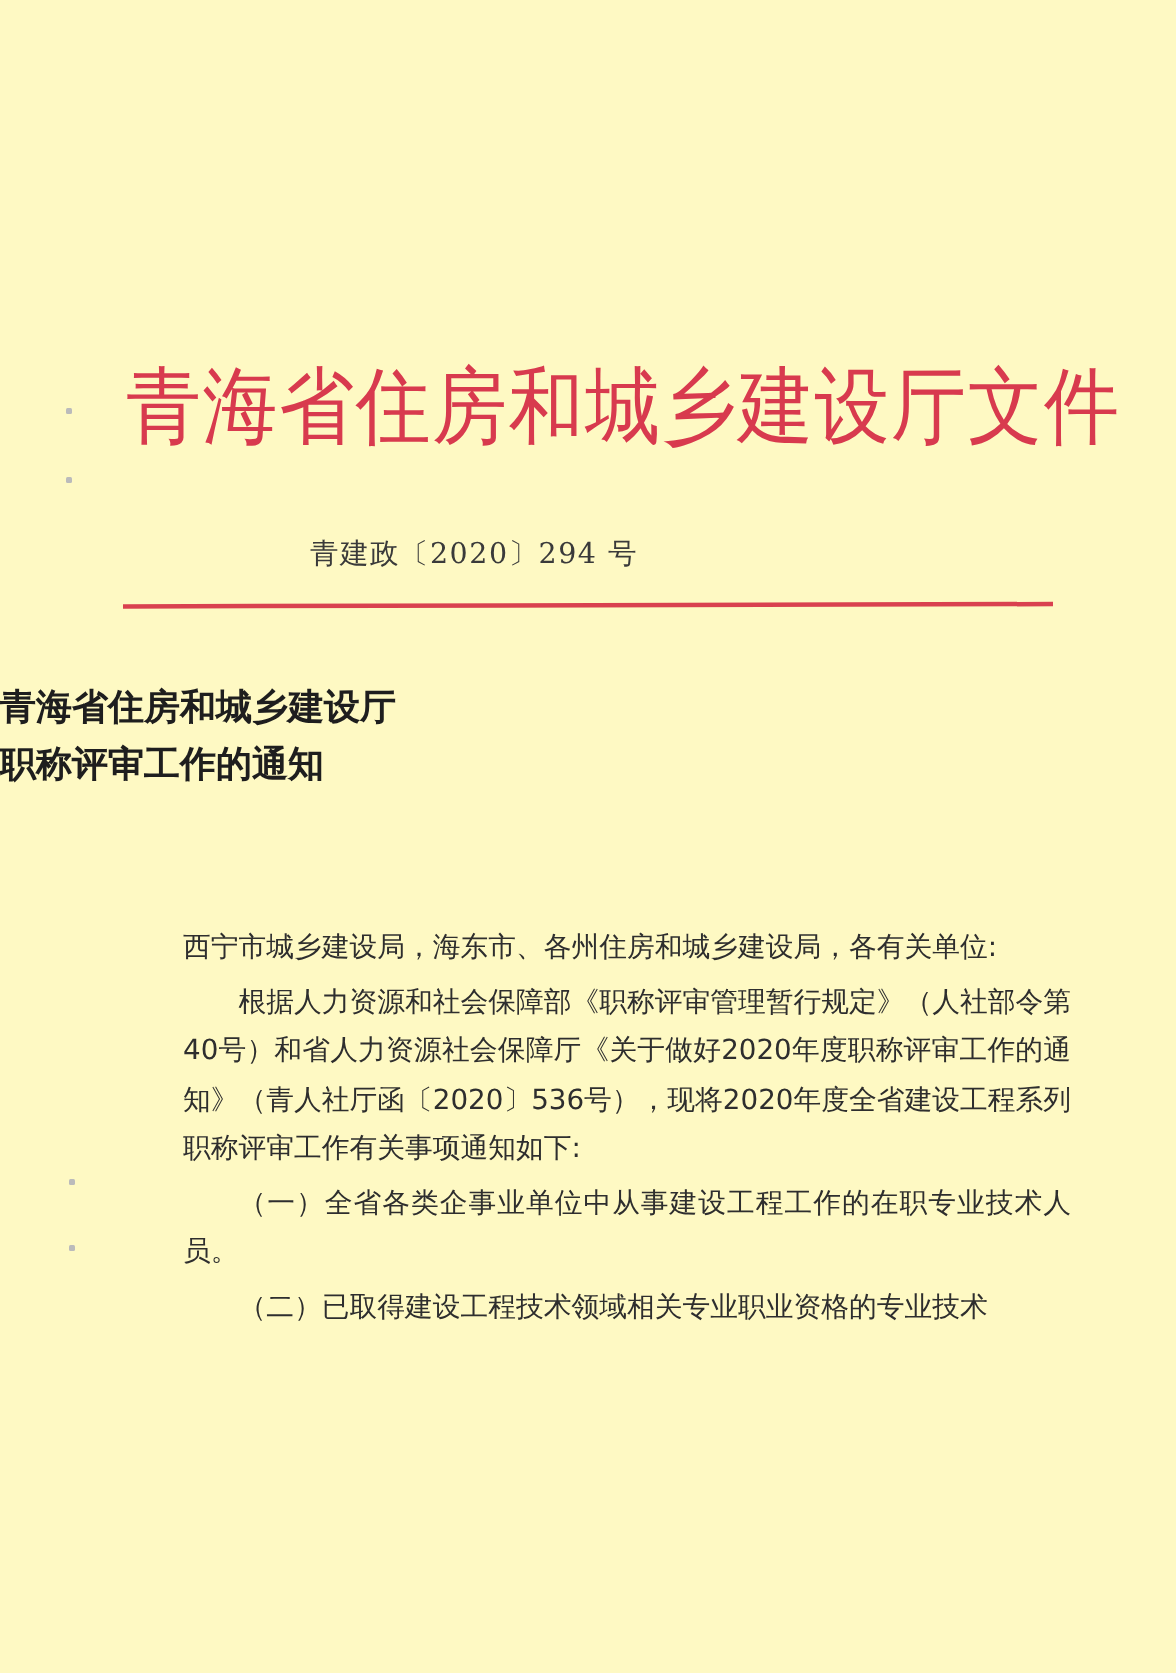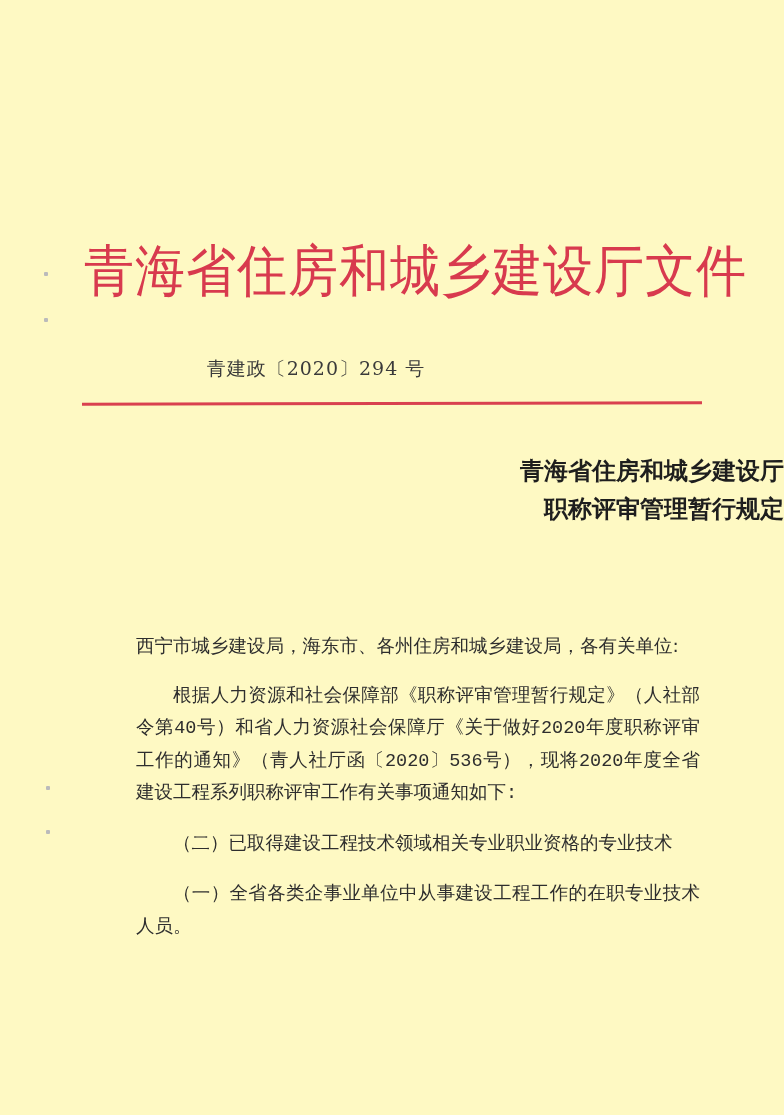--- a/index.html
+++ b/index.html
@@ -57,44 +57,44 @@
       width: 620px;
       height: 3px;
       background: #d9414f;
       transform: rotate(-0.15deg);
     }
     .title-block {
       position: absolute;
       left: 0;
       top: 452px;
       width: 784px;
-      text-align: right;
+      text-align: left;
       font-family: "DejaVu Serif", "Liberation Serif", serif;
       font-weight: bold;
       font-size: 24px;
       line-height: 38px;
       color: #1e1e1e;
     }
     .title-block div { white-space: nowrap; }
     .body-text {
       position: absolute;
       left: 118px;
       top: 612px;
       width: 600px;
       font-family: "DejaVu Sans", "Liberation Sans", sans-serif;
       font-size: 18.5px;
       line-height: 32.5px;
       color: #2e2e2e;
     }
     .body-text p {
-      margin: 18px;
+      margin: 4px;
       text-align: justify;
       text-align-last: left;
     }
-    .indent { text-indent: 37px; font-family: Liberation Mono, monospace; }
+    .indent { text-indent: 37px; }
     .section-heading {
       text-indent: 37px;
       font-weight: bold;
       color: #1e1e1e;
     }
     .margin-mark {
       position: absolute;
       width: 4px;
       height: 4px;
       background: #bbbbbb;
@@ -112,23 +112,23 @@
   <div class="margin-mark" style="left:46px;top:830px;"></div>
 
   <div class="doc-header">青海省住房和城乡建设厅文件</div>
 
   <div class="doc-number">青建政〔2020〕294 号</div>
 
   <div class="red-rule"></div>
 
   <div class="title-block">
     <div>青海省住房和城乡建设厅</div>
-    <div>职称评审管理暂行规定</div>
+    <div>职称评审工作的通知</div>
   </div>
 
   <div class="body-text">
     <p>西宁市城乡建设局，海东市、各州住房和城乡建设局，各有关单位:</p>
     <p class="indent">根据人力资源和社会保障部《职称评审管理暂行规定》（人社部令第40号）和省人力资源社会保障厅《关于做好2020年度职称评审工作的通知》（青人社厅函〔2020〕536号），现将2020年度全省建设工程系列职称评审工作有关事项通知如下:</p>
+    <p class="indent">（一）全省各类企事业单位中从事建设工程工作的在职专业技术人员。</p>
     <p class="indent">（二）已取得建设工程技术领域相关专业职业资格的专业技术</p>
-    <p class="indent">（一）全省各类企事业单位中从事建设工程工作的在职专业技术人员。</p>
   </div>
 
 </div>
 
 </body></html>

